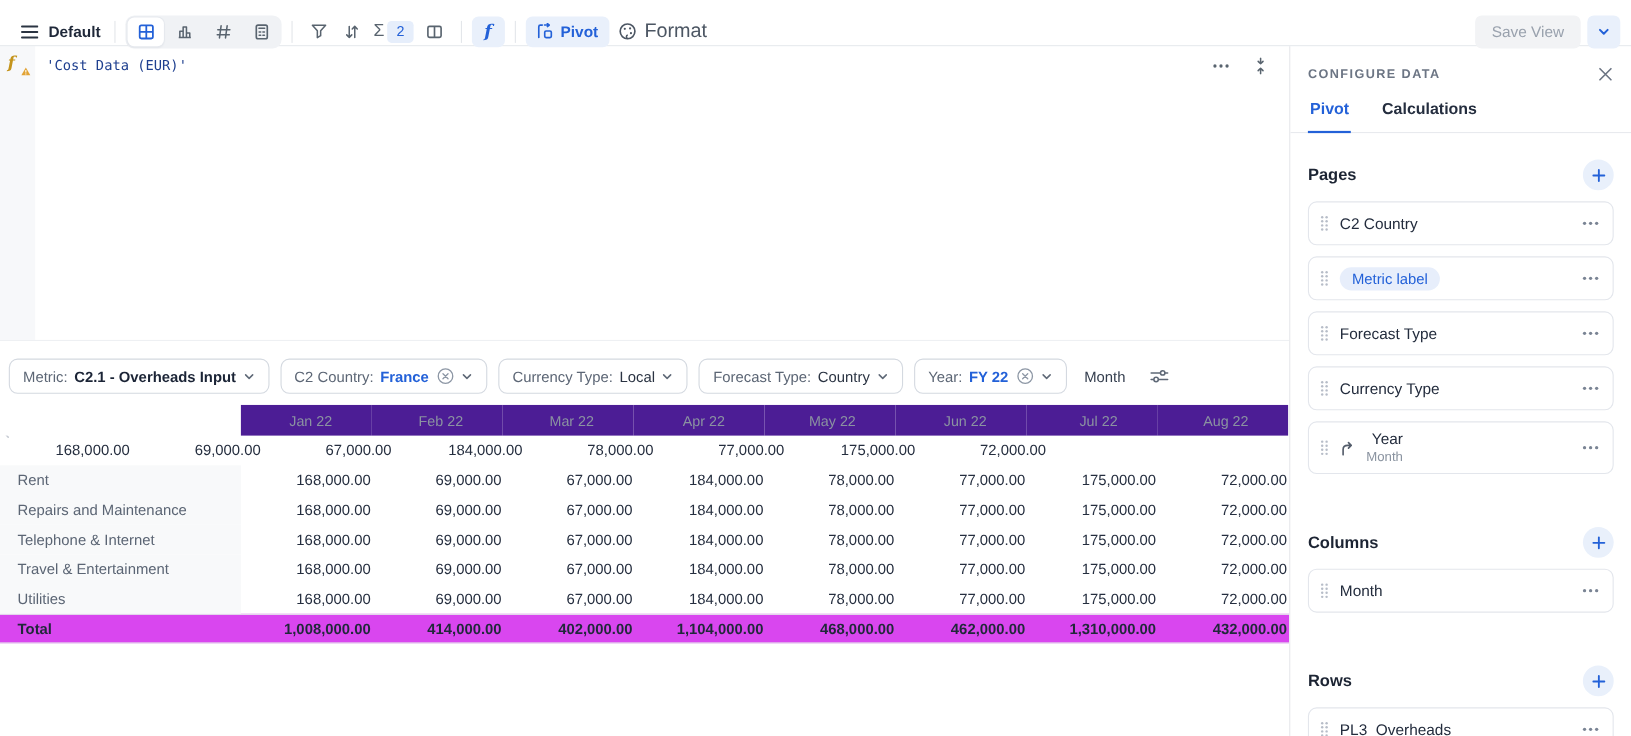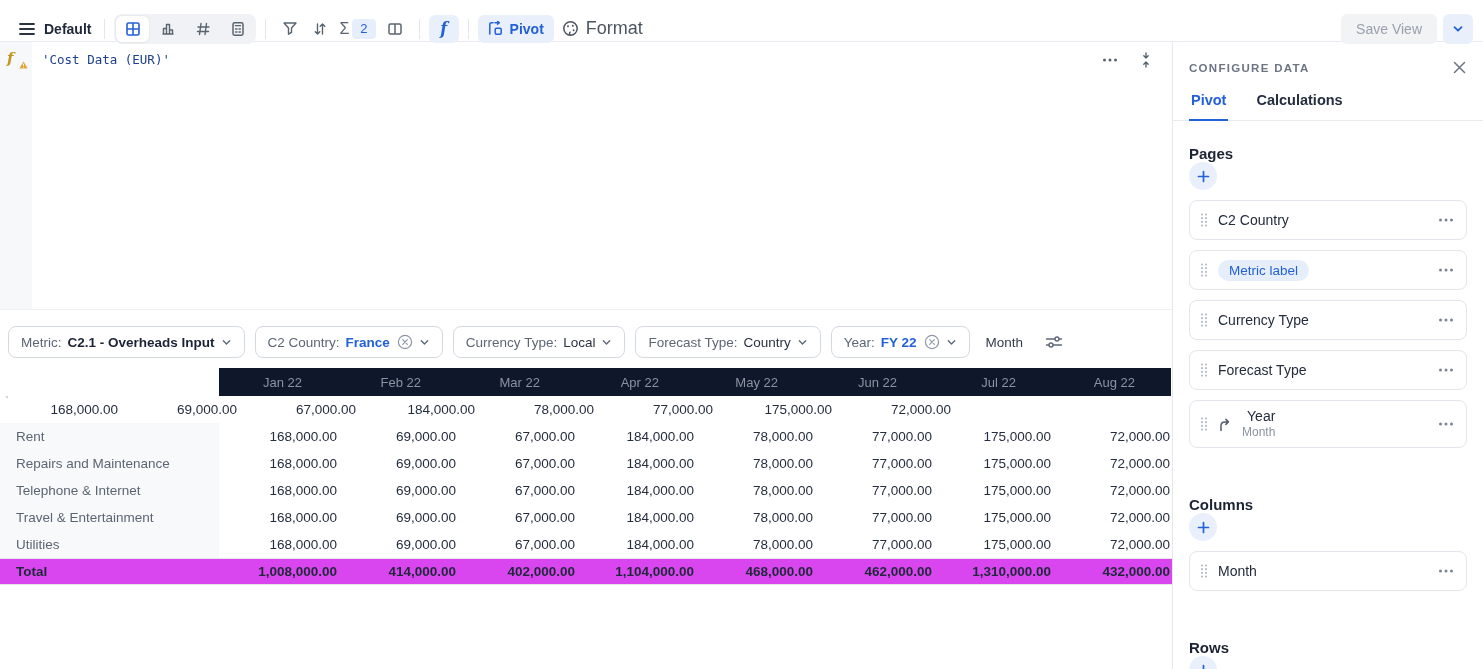--- a/index.html
+++ b/index.html
@@ -94,40 +94,40 @@
   .pt .tr.head{ height:28px; font-size:13px; color:#8b93a1; }
   .pt .c0{
     flex:0 0 219px; width:219px; padding-left:16px;
     display:flex; align-items:center; color:#5b6574;
   }
   .pt .cm{
     flex:0 0 119px; width:119px; display:flex; align-items:center; justify-content:flex-end;
     color:#252e3f; padding-right:1px;
   }
   .pt .head .c0{ background:#fff; }
-  .pt .head .cm{ background:#0f172a; color:#8b93a1; padding-right:36px; }
+  .pt .head .cm{ background:#4c1d95; color:#8b93a1; padding-right:36px; }
   .pt .tr.data .c0{ background:#f8f9fa; }
   .pt .tr.total{
     background:#d946ef; border-top:1px solid #e3e6ea; border-bottom:1px solid #e3e6ea;
     font-weight:700; height:27px;
   }
   .pt .tr.total .c0, .pt .tr.total .cm{ color:#1f2839; }
 
   
   .panel{
     position:absolute; left:1172px; top:40px; right:0; bottom:0;
     background:#fff; border-left:1px solid #e6e8ec; overflow:hidden;
   }
   .panel-head{ display:flex; justify-content:space-between; align-items:center; padding:20px 16px 15px; }
   .panel-title{ font-size:11.5px; font-weight:700; letter-spacing:1.3px; color:#6c7584; }
   .close-btn{ color:#6c7584; cursor:pointer; display:flex; }
   .tabs{ display:flex; gap:26px; padding:0 16px; border-bottom:1px solid #e8eaee; }
   .tab{ font-size:14.5px; font-weight:600; color:#252e3f; padding:2px 2px 11px; cursor:pointer; }
   .tab.active{ color:#2361d8; border-bottom:2px solid #2361d8; margin-bottom:-1px; }
-  .sec-head{ display:flex; justify-content:space-between; align-items:flex-start; margin:24px 16px 2px;flex-direction:column; }
+  .sec-head{ display:flex; justify-content:space-between; align-items:center; margin:24px 16px 2px; }
   .sec-head.gap{ margin-top:48px; }
   .sec-title{ font-size:15px; font-weight:600; color:#1c2433; }
   .plus-btn{
     width:28px; height:28px; border-radius:50%; background:#e9f0fb; color:#2361d8;
     display:flex; align-items:center; justify-content:center; cursor:pointer;
   }
   .card{
     margin:10px 16px 0; border:1px solid #e3e6ec; border-radius:8px; height:40px;
     display:flex; align-items:center; padding:0 12px 0 10px; gap:10px; background:#fff; cursor:grab;text-align:right;
   }
@@ -543,21 +543,21 @@
               <circle cx="6" cy="1.5" r="1.1"></circle>
               <circle cx="2" cy="5.2" r="1.1"></circle>
               <circle cx="6" cy="5.2" r="1.1"></circle>
               <circle cx="2" cy="8.9" r="1.1"></circle>
               <circle cx="6" cy="8.9" r="1.1"></circle>
               <circle cx="2" cy="12.6" r="1.1"></circle>
               <circle cx="6" cy="12.6" r="1.1"></circle>
             </g>
           </svg>
         </span>
-        <span class="lbl">Currency Type</span>
+        <span class="lbl">Forecast Type</span>
         <span class="menu">
           <span>
             <svg width="16" height="4" viewBox="0 0 16 4">
               <circle cx="2.5" cy="2" r="1.5" fill="currentColor"></circle>
               <circle cx="8" cy="2" r="1.5" fill="currentColor"></circle>
               <circle cx="13.5" cy="2" r="1.5" fill="currentColor"></circle>
             </svg>
           </span>
         </span>
       </div>
@@ -569,21 +569,21 @@
               <circle cx="6" cy="1.5" r="1.1"></circle>
               <circle cx="2" cy="5.2" r="1.1"></circle>
               <circle cx="6" cy="5.2" r="1.1"></circle>
               <circle cx="2" cy="8.9" r="1.1"></circle>
               <circle cx="6" cy="8.9" r="1.1"></circle>
               <circle cx="2" cy="12.6" r="1.1"></circle>
               <circle cx="6" cy="12.6" r="1.1"></circle>
             </g>
           </svg>
         </span>
-        <span class="lbl">Forecast Type</span>
+        <span class="lbl">Currency Type</span>
         <span class="menu">
           <span>
             <svg width="16" height="4" viewBox="0 0 16 4">
               <circle cx="2.5" cy="2" r="1.5" fill="currentColor"></circle>
               <circle cx="8" cy="2" r="1.5" fill="currentColor"></circle>
               <circle cx="13.5" cy="2" r="1.5" fill="currentColor"></circle>
             </svg>
           </span>
         </span>
       </div>

